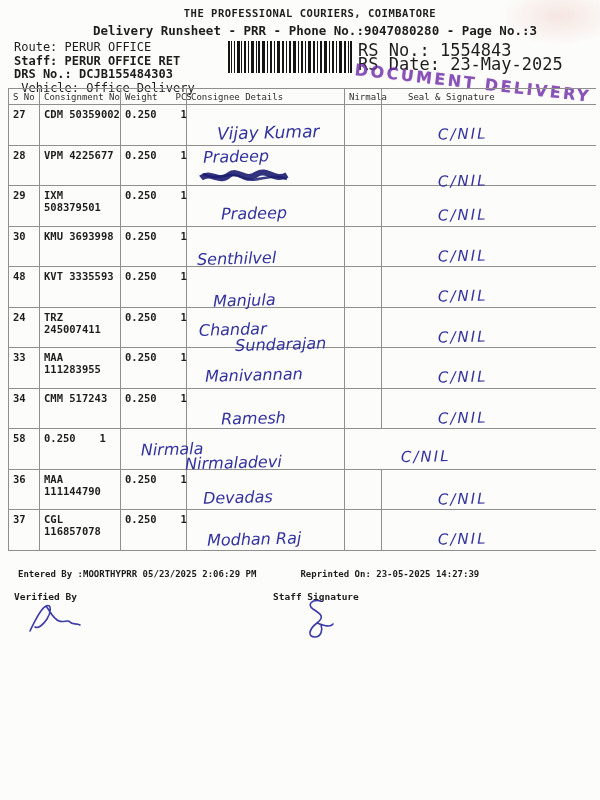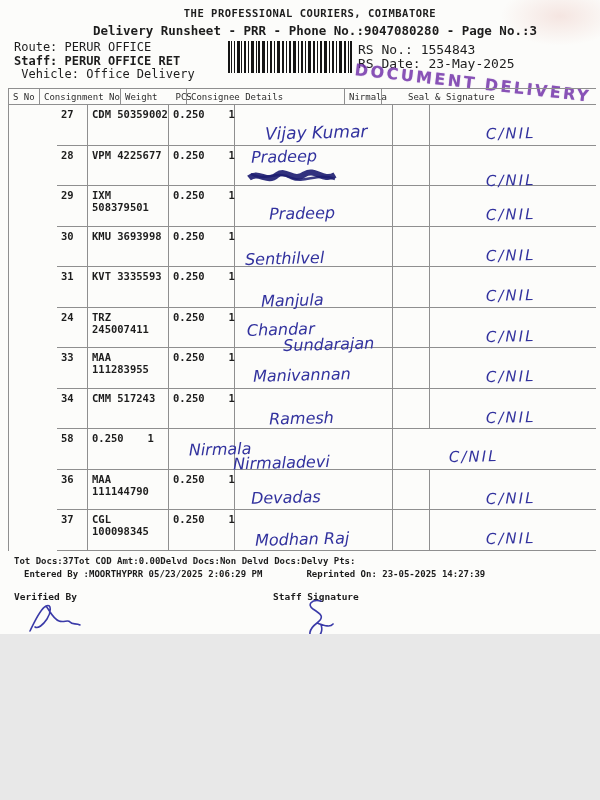--- a/index.html
+++ b/index.html
@@ -1,38 +1,38 @@
 <!DOCTYPE html>
 <html style="--ink: #32329e; --stamp: #6f2da8; --paper: #fcfcfa; --line: #8f8f8f; --text: #1d1d1d;"><head>
 <meta charset="utf-8">
 <style>
   :root{
     --paper:#fcfcfa; --text:#1d1d1d; --line:#8f8f8f;
     --ink:#32329e; --stamp:#6f2da8;
   }
   *{box-sizing:border-box; margin:0; padding:0;}
   body{width:600px; height:800px; background:#e8e8e8; font-family:"DejaVu Sans Mono", monospace;}
-  .page{position:relative; width:600px; height:634px; background:var(--paper); overflow:hidden; color:var(--text);}
+  .page{position:relative; width:600px; height:800px; background:var(--paper); overflow:hidden; color:var(--text);}
   .smudge{position:absolute; right:-20px; top:-14px; width:120px; height:60px;
     background:radial-gradient(ellipse at center, rgba(226,170,160,.28), rgba(226,170,160,0) 70%);}
   
   .doc-title{position:absolute; top:7px; left:0; width:620px; text-align:center; font-weight:bold; font-size:10.5px; letter-spacing:.5px;}
   .doc-subtitle{position:absolute; top:23px; left:0; width:630px; text-align:center; font-weight:bold; font-size:12.5px;}
   .meta-left{position:absolute; left:14px; top:41px; font-size:12px; line-height:13.5px; white-space:nowrap;}
   .meta-left .b{font-weight:bold;}
-  .meta-right{position:absolute; left:358px; top:43px; font-size:13px; line-height:14px; white-space:nowrap;}
+  .meta-right{position:absolute; left:358px; top:43px; font-size:17px; line-height:14px; white-space:nowrap;}
   .barcode{position:absolute; left:228px; top:41px;}
   .stamp{position:absolute; left:356px; top:60px; transform:rotate(6.5deg); transform-origin:left top;
     font-family:"DejaVu Sans", sans-serif; font-weight:bold; font-size:16px; letter-spacing:2.5px;
     color:var(--stamp); opacity:.82; white-space:nowrap; text-shadow:0 0 1px rgba(111,45,168,.55);}
   
   .table{position:absolute; left:8px; top:88px; width:588px; border-left:1px solid var(--line);}
   .thead,.trow{display:grid; grid-template-columns:31px 81px 66px 158px 37px auto;}
   .thead{height:17px; border-top:1px solid var(--line); border-bottom:1px solid var(--line); font-size:9px; color:#2c2c2c;}
-  .trow{height:40.5px; border-bottom:1px solid var(--line); font-size:10.5px; font-weight:bold;margin-left:48px;}
+  .trow{height:40.5px; border-bottom:1px solid var(--line); font-size:10.5px; font-weight:bold;}
   .th,.td{border-right:1px solid var(--line); padding:3px 0 0 4px; overflow:visible; position:relative;}
   .th:last-child,.td:last-child{border-right:none;}
   .th-seal{padding-left:26px;}
   .pcs-head{margin-left:18px;}
   .pcs-val{margin-left:24px;}
   
   .hw{font-family:"DejaVu Sans", sans-serif; font-style:italic; color:var(--ink); font-weight:normal; white-space:nowrap;}
   .hw-name{display:block; font-size:16px; margin:16px 0 0 22px; transform:rotate(-1.5deg);}
   .hw2{display:block; margin:-3px 0 0 40px;}
   .hw2:empty{display:none;}
@@ -49,39 +49,40 @@
   .r34 .hw-name{margin:16px 0 0 30px;}
   .r35 .hw-name{margin:8px 0 0 16px;}
   .r35 .hw2{margin:-4px 0 0 44px;}
   .r36 .hw-name{margin:14px 0 0 12px;}
   .r37 .hw-name{margin:16px 0 0 16px;}
   .scribble{display:block; margin:1px 0 0 8px;}
   
   .totals{position:absolute; left:14px; top:556px; font-size:9px; font-weight:bold; white-space:nowrap;}
   .totals span{margin-right:0;}
   .g8{margin-right:8px;} .g18{margin-right:18px;} .g26{margin-right:26px;} .g16{margin-right:16px;}
-  .entered{position:absolute; left:24px; top:569px; font-size:9px; font-weight:bold; white-space:nowrap;}
+  .entered{position:absolute; left:18px; top:569px; font-size:9px; font-weight:bold; white-space:nowrap;}
   .entered .rep{margin-left:44px;}
   .verified-label{position:absolute; left:14px; top:591px; font-size:9.5px; font-weight:bold;}
   .staff-label{position:absolute; left:273px; top:591px; font-size:9.5px; font-weight:bold;}
   .sig-verified{position:absolute; left:26px; top:601px;}
   .sig-staff{position:absolute; left:297px; top:597px;}
 </style>
 </head>
 <body>
 
 <div class="page">
   <div class="smudge"></div>
 
   <div class="doc-title">THE PROFESSIONAL COURIERS, COIMBATORE</div>
   <div class="doc-subtitle">Delivery Runsheet - PRR - Phone No.:9047080280 - Page No.:3</div>
 
   <div class="meta-left">
     <div><span>Route:</span> <span>PERUR OFFICE</span></div>
     <div class="b"><span>Staff:</span> <span>PERUR OFFICE RET</span></div>
+    <div class="b"><span>DRS No.:</span> <span>DCJB155484303</span></div>
     <div>&nbsp;<span>Vehicle:</span> <span>Office Delivery</span></div>
   </div>
 
   <svg class="barcode" width="124" height="32" viewBox="0 0 124 32" shape-rendering="crispEdges">
     <g fill="#141414">
       <rect x="0" width="2" height="32"></rect>
         <rect x="3" width="1" height="32"></rect>
         <rect x="6" width="1" height="32"></rect>
         <rect x="9" width="3" height="32"></rect>
       <rect x="13" width="1" height="32"></rect>
@@ -184,21 +185,21 @@
       <div class="td">
           <span class="hw hw-name"><span>Senthilvel</span></span>
         </div>
       <div class="td"></div>
       <div class="td">
           <span class="hw hw-seal">C/NIL</span>
         </div>
     </div>
 
     <div class="trow r31">
-      <div class="td">31</div>
+      <div class="td">48</div>
       <div class="td">KVT 3335593</div>
       <div class="td"><span>0.250</span><span class="pcs-val">1</span></div>
       <div class="td">
           <span class="hw hw-name"><span>Manjula</span></span>
         </div>
       <div class="td"></div>
       <div class="td">
           <span class="hw hw-seal">C/NIL</span>
         </div>
     </div>
@@ -262,35 +263,32 @@
           <span class="hw hw-name"><span>Devadas</span></span>
         </div>
       <div class="td"></div>
       <div class="td">
           <span class="hw hw-seal">C/NIL</span>
         </div>
     </div>
 
     <div class="trow r37">
       <div class="td">37</div>
-      <div class="td">CGL 100098345</div>
+      <div class="td">CGL 116857078</div>
       <div class="td"><span>0.250</span><span class="pcs-val">1</span></div>
       <div class="td">
           <span class="hw hw-name"><span>Modhan Raj</span></span>
         </div>
       <div class="td"></div>
       <div class="td">
           <span class="hw hw-seal">C/NIL</span>
         </div>
     </div>
   </div>
 
-  <div class="totals">
-    <span class="g8">Tot Docs:</span><span class="g18">37</span><span class="g16">Tot COD Amt:</span><span class="g26">0.00</span><span class="g16">Delvd Docs:</span><span class="g8"></span><span class="g16">Non Delvd Docs:</span><span class="g8"></span><span>Delvy Pts:</span><span></span>
-  </div>
 
   <div class="entered">
     <span>Entered By :MOORTHYPRR 05/23/2025 2:06:29 PM</span><span class="rep">Reprinted On: 23-05-2025 14:27:39</span>
   </div>
 
   <div class="verified-label">Verified By</div>
   <div class="staff-label">Staff Signature</div>
 
   <svg class="sig-verified" width="60" height="36" viewBox="0 0 60 36">
     <path d="M4,30 C8,22 14,8 20,5 C26,2 25,12 21,18 C17,24 12,28 9,26 M20,5 C24,10 27,18 33,20 C38,22 42,18 44,21 C46,24 50,22 54,24" stroke="#3a3aa8" stroke-width="1.6" fill="none" stroke-linecap="round"></path>

